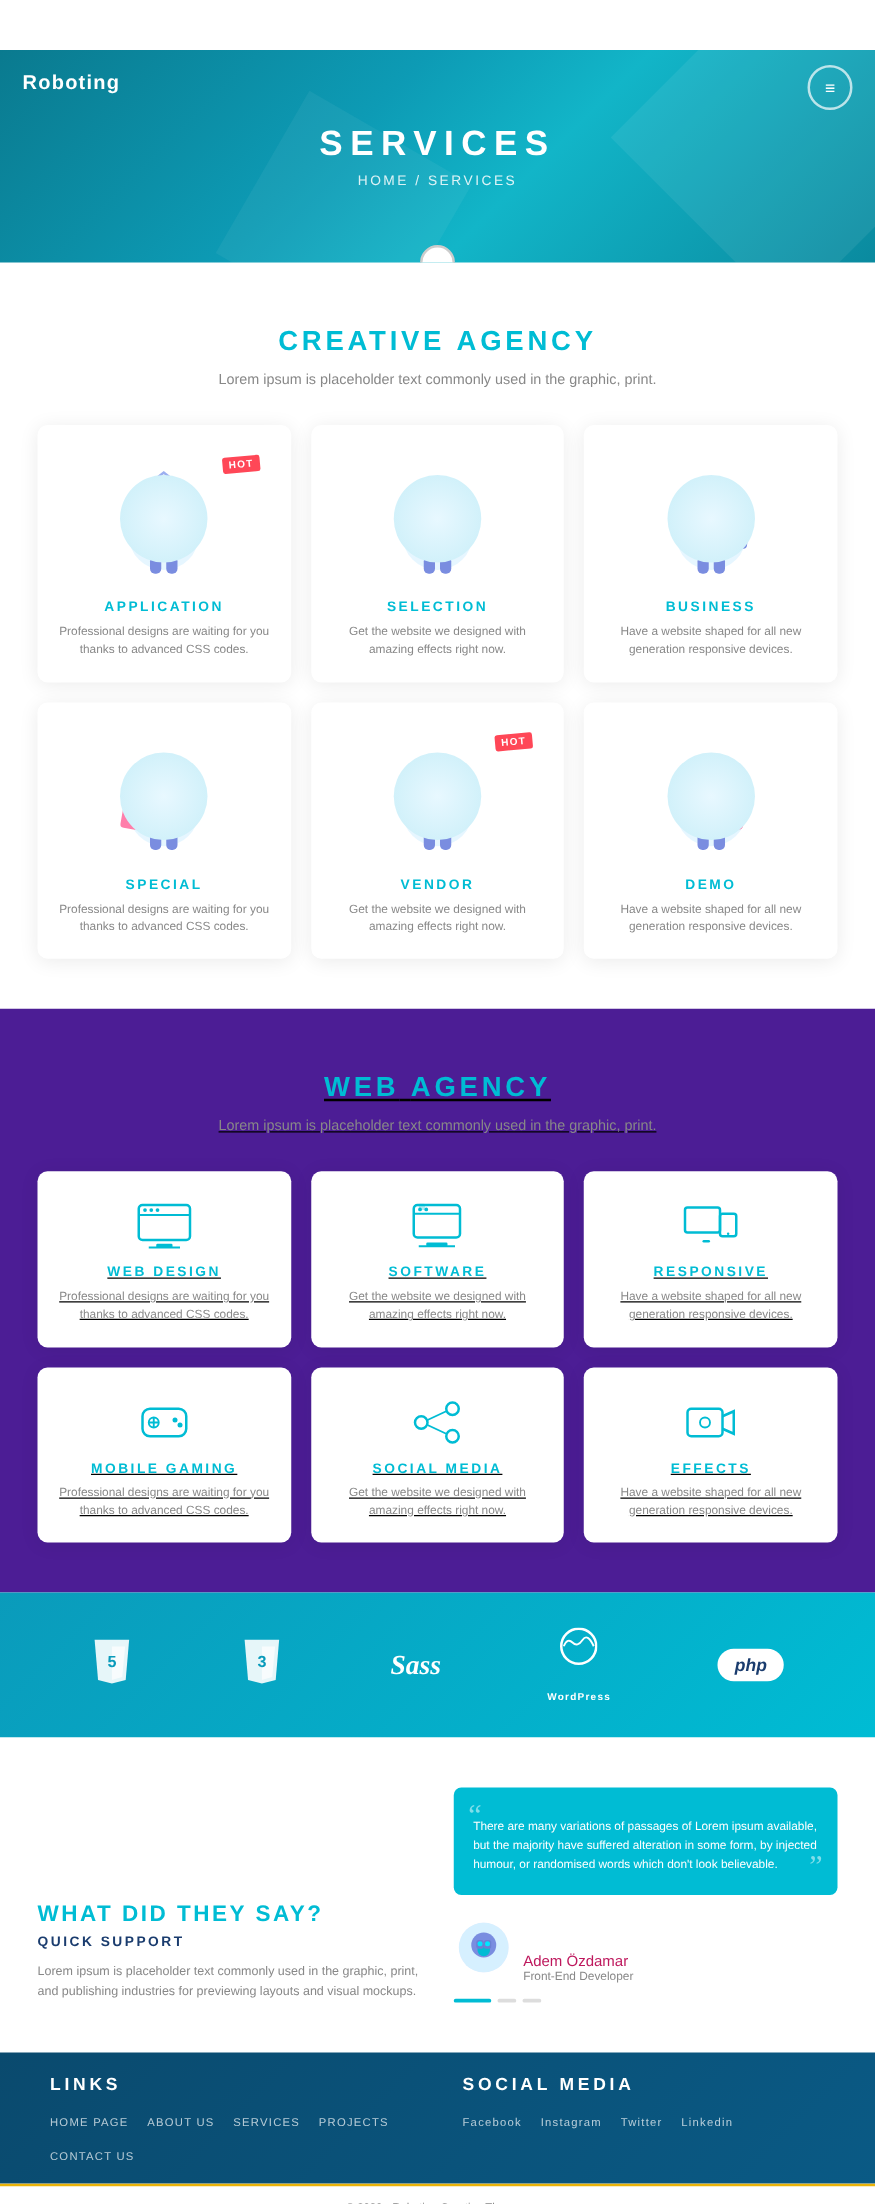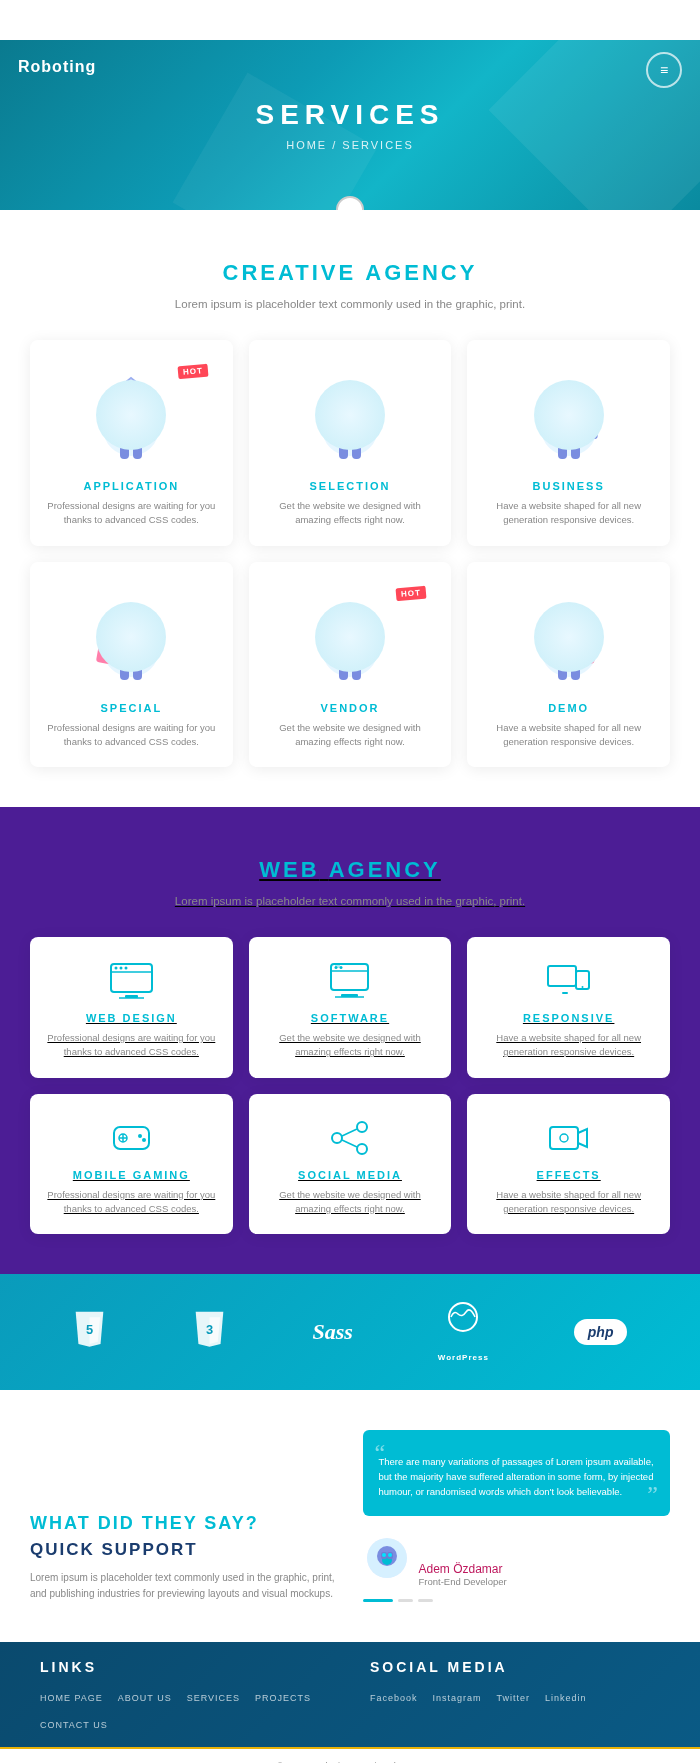--- a/index.html
+++ b/index.html
@@ -227,21 +227,21 @@
     .test-what {
       font-size: 18px;
       font-weight: 900;
       color: #1a3c6e;
       letter-spacing: 2px;
       text-transform: uppercase;
       margin-bottom: 6px;
     }
     .test-what span { color: #00bcd4; }
     .test-sub {
-      font-size: 17px;
+      font-size: 11px;
       font-weight: bold;
       color: #1a3c6e;
       letter-spacing: 2px;
       text-transform: uppercase;
       margin-bottom: 10px;
     }
     .test-desc {
       font-size: 10px;
       color: #888;
       line-height: 1.6;

